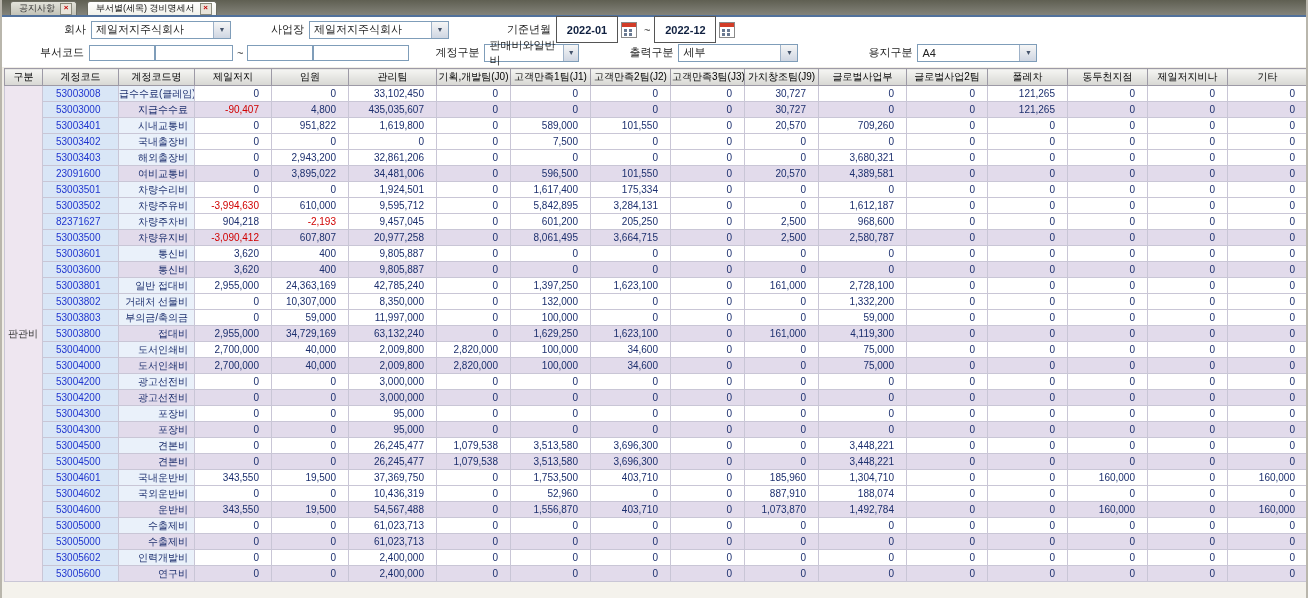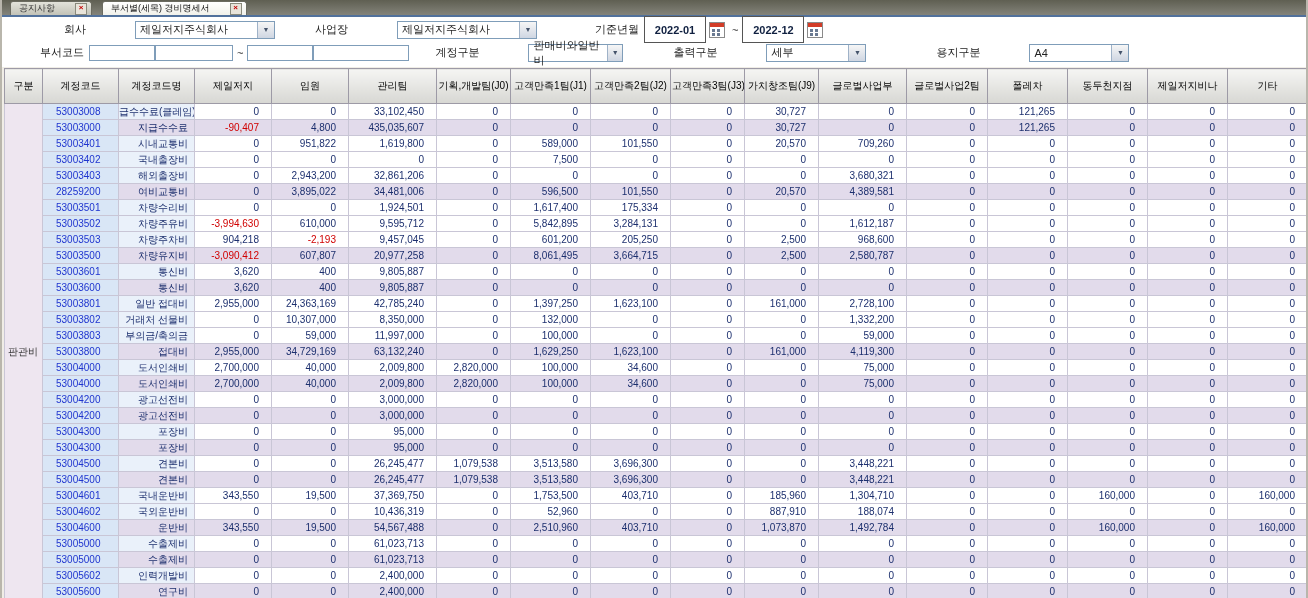--- a/index.html
+++ b/index.html
@@ -2,56 +2,56 @@
 <html><head>
 <meta charset="utf-8">
 <style>
   html,body{margin:0;padding:0;background:#d9d6cc;}
   .app{width:1308px;height:598px;box-sizing:border-box;overflow:hidden;
        font-family:"Liberation Sans","DejaVu Sans",sans-serif;background:#f4f2ec;
        border-left:2px solid #b9b6ac;border-right:2px solid #b9b6ac;}
   
   .tabbar{height:15px;background:linear-gradient(#5f5f52,#83837a);display:flex;align-items:flex-end;
           padding-left:8px;gap:10px;border-bottom:2px solid #51719c;}
-  .tab{display:flex;align-items:center;gap:20px;font-size:9px;height:13px;padding:0 4px 0 8px;
+  .tab{display:flex;align-items:center;gap:5px;font-size:9px;height:13px;padding:0 4px 0 8px;
        border:1px solid #6b6b60;border-bottom:none;border-radius:3px 3px 0 0;color:#333;
        background:linear-gradient(#e3e3da,#c2c2b7);white-space:nowrap;cursor:default;}
   .tab.active{background:linear-gradient(#ffffff,#f1f1ea);color:#111;}
   .tab-x{width:10px;height:10px;background:#e8e4da;border:1px solid #8a8a7c;color:#c40000;
          font-size:8px;line-height:8px;text-align:center;font-weight:bold;}
   
   .menubar{height:20px;background:#fdfdfb;display:flex;align-items:center;padding-left:4px;}
   .menu-open{background:linear-gradient(#ef4040,#9d0012);color:#fff;font-size:8px;font-weight:bold;
              font-style:italic;letter-spacing:.5px;padding:1px 9px 2px 9px;border-radius:8px;
              border:1px solid #7a000e;cursor:pointer;}
   
   .filters{background:#ffffff;padding:1px 16px 3px 0;}
   .frow{display:flex;align-items:center;height:23px;font-size:11px;color:#222;}
   .flabel{margin-right:5px;white-space:nowrap;}
   .dd{display:inline-flex;align-items:center;justify-content:space-between;height:18px;
-      border:1px solid #7f9db9;background:#fff;font-size:11px;padding-left:4px;box-sizing:border-box;cursor:pointer;margin-left:44px;}
+      border:1px solid #7f9db9;background:#fff;font-size:11px;padding-left:4px;box-sizing:border-box;cursor:pointer;}
   .dd .arrow{width:16px;height:16px;margin-left:4px;background:linear-gradient(#f6f6f6,#cfd6e2);
              border-left:1px solid #9fb2c8;display:flex;align-items:center;justify-content:center;
              font-size:7px;color:#44536b;}
-  .w140{width:140px}.w118{width:95px}.w112{width:100px}
+  .w140{width:140px}.w118{width:95px}.w112{width:120px}
   .tin{height:16px;border:1px solid #7f9db9;font-size:11px;padding:0 2px;box-sizing:border-box;}
   .date{width:62px;height:27px;border:1px solid #555;font-size:11px;font-weight:bold;text-align:center;
         color:#102040;box-sizing:border-box;background:#fff;}
   .cal{width:14px;height:14px;display:inline-block;border:1px solid #8a8a8a;background:#fff;
        position:relative;margin:0 3px;cursor:pointer;}
   .cal::before{content:"";position:absolute;left:0;top:0;right:0;height:4px;background:#d23c28;}
   .cal::after{content:"";position:absolute;left:2px;top:6px;width:3px;height:3px;background:#6a7a92;
        box-shadow:5px 0 #6a7a92,0 4px #6a7a92,5px 4px #6a7a92;}
   .tilde{margin:0 4px;font-size:11px;color:#333;}
   .sp{display:inline-block;}
   
   .gridwrap{padding:1px 1px 0 2px;background:#f0ede6;}
   table.grid{border-collapse:collapse;table-layout:fixed;width:1303px;font-size:10px;}
   .grid th{background:linear-gradient(#f5f5f3,#d7d7d3);border:1px solid #9d9aa6;color:#000;
-           font-weight:normal;height:16px;padding:9px 1px;text-align:center;overflow:hidden;white-space:nowrap;}
+           font-weight:normal;height:16px;padding:0 1px;text-align:center;overflow:hidden;white-space:nowrap;}
   .grid td{border:1px solid #c9c6d6;height:15px;line-height:15px;padding:0;overflow:hidden;
            white-space:nowrap;box-sizing:border-box;}
   td.code{background:#d9e6f6;color:#1f35cf;text-align:left;padding-left:13px;}
   td.name{background:#eaf1fa;color:#1c2f6e;text-align:right;padding-right:6px;}
   td.num{background:#fff;color:#1c2f6e;text-align:right;padding-right:12px;}
   td.num.neg{color:#d00000;}
   tr.subtotal td.num,tr.subtotal td.name{background:#e2dbeb;}
   td.group-cell{background:#eee6f0;color:#333;text-align:left;padding-left:3px;vertical-align:middle;}
 </style>
 </head>
@@ -251,21 +251,21 @@
             <td class="num">0</td>
             <td class="num">0</td>
             <td class="num">3,680,321</td>
             <td class="num">0</td>
             <td class="num">0</td>
             <td class="num">0</td>
             <td class="num">0</td>
             <td class="num">0</td>
           </tr>
           <tr class="subtotal">
-            <td class="code">28259200</td>
+            <td class="code">23091600</td>
             <td class="name">여비교통비</td>
             <td class="num">0</td>
             <td class="num">3,895,022</td>
             <td class="num">34,481,006</td>
             <td class="num">0</td>
             <td class="num">596,500</td>
             <td class="num">101,550</td>
             <td class="num">0</td>
             <td class="num">20,570</td>
             <td class="num">4,389,581</td>
@@ -305,21 +305,21 @@
             <td class="num">0</td>
             <td class="num">0</td>
             <td class="num">1,612,187</td>
             <td class="num">0</td>
             <td class="num">0</td>
             <td class="num">0</td>
             <td class="num">0</td>
             <td class="num">0</td>
           </tr>
           <tr class="detail">
-            <td class="code">53003503</td>
+            <td class="code">82371627</td>
             <td class="name">차량주차비</td>
             <td class="num">904,218</td>
             <td class="num neg">-2,193</td>
             <td class="num">9,457,045</td>
             <td class="num">0</td>
             <td class="num">601,200</td>
             <td class="num">205,250</td>
             <td class="num">0</td>
             <td class="num">2,500</td>
             <td class="num">968,600</td>
@@ -635,21 +635,21 @@
             <td class="num">0</td>
             <td class="num">0</td>
           </tr>
           <tr class="subtotal">
             <td class="code">53004600</td>
             <td class="name">운반비</td>
             <td class="num">343,550</td>
             <td class="num">19,500</td>
             <td class="num">54,567,488</td>
             <td class="num">0</td>
-            <td class="num">2,510,960</td>
+            <td class="num">1,556,870</td>
             <td class="num">403,710</td>
             <td class="num">0</td>
             <td class="num">1,073,870</td>
             <td class="num">1,492,784</td>
             <td class="num">0</td>
             <td class="num">0</td>
             <td class="num">160,000</td>
             <td class="num">0</td>
             <td class="num">160,000</td>
           </tr>

